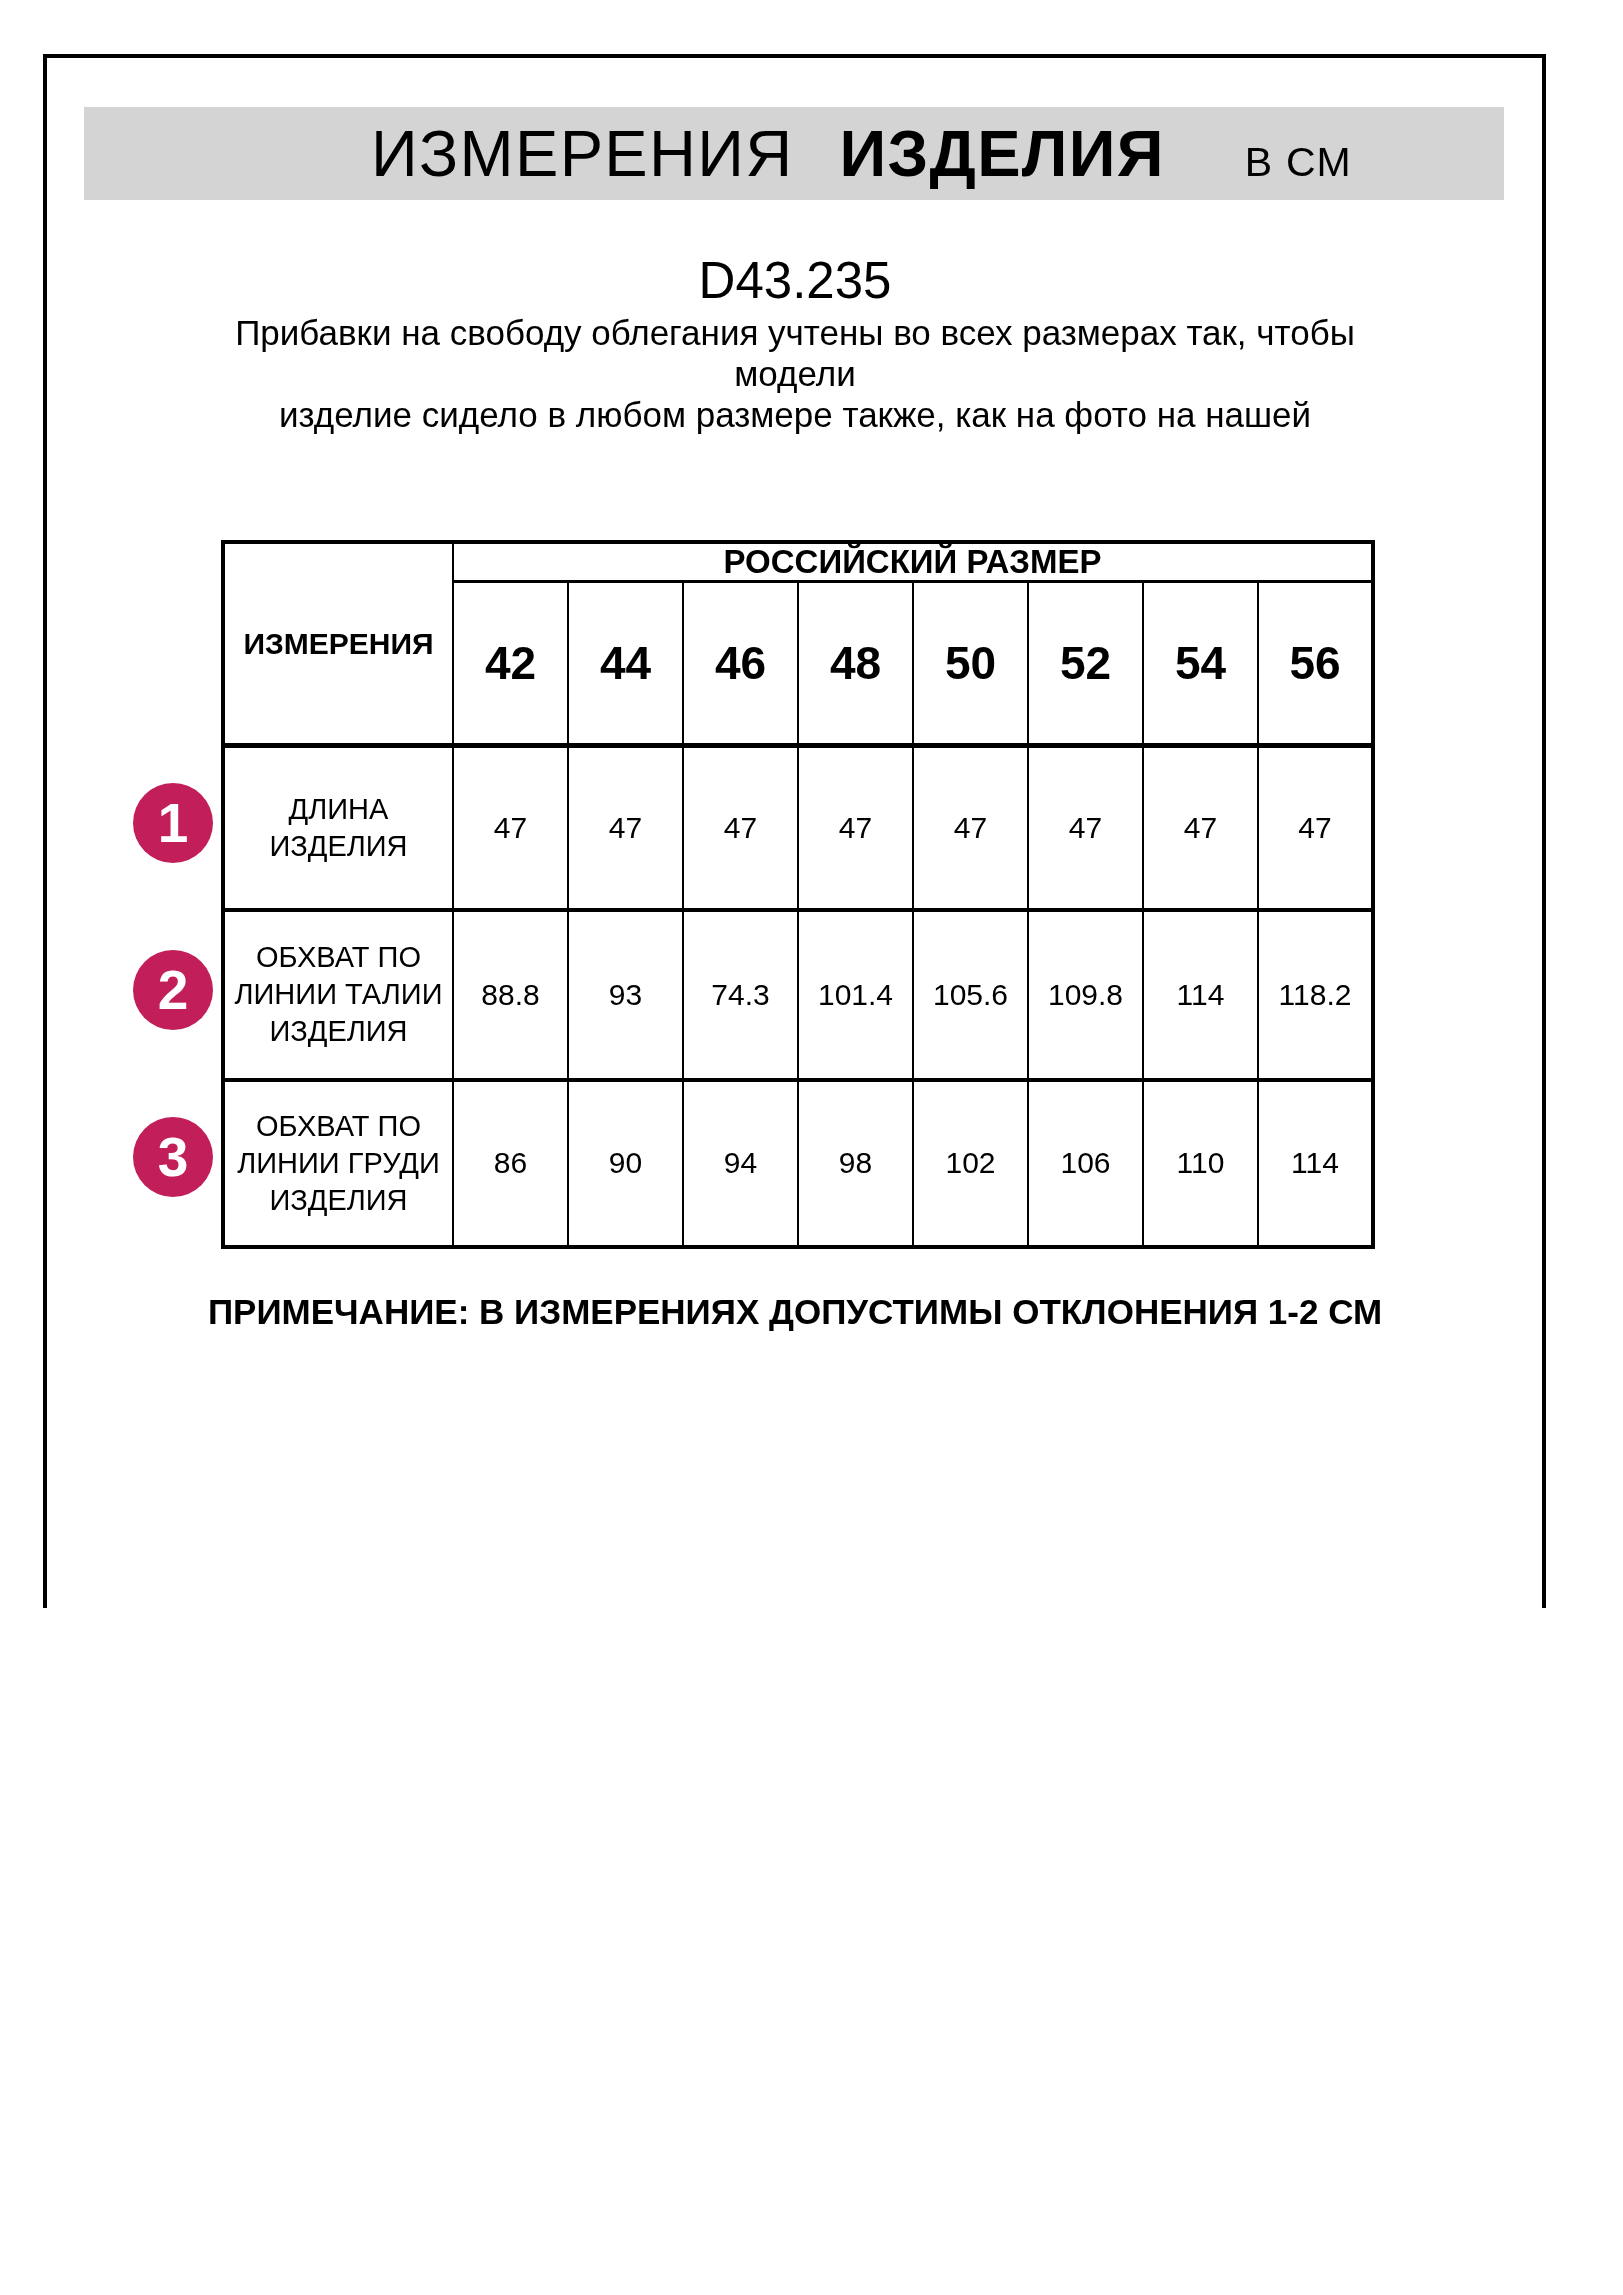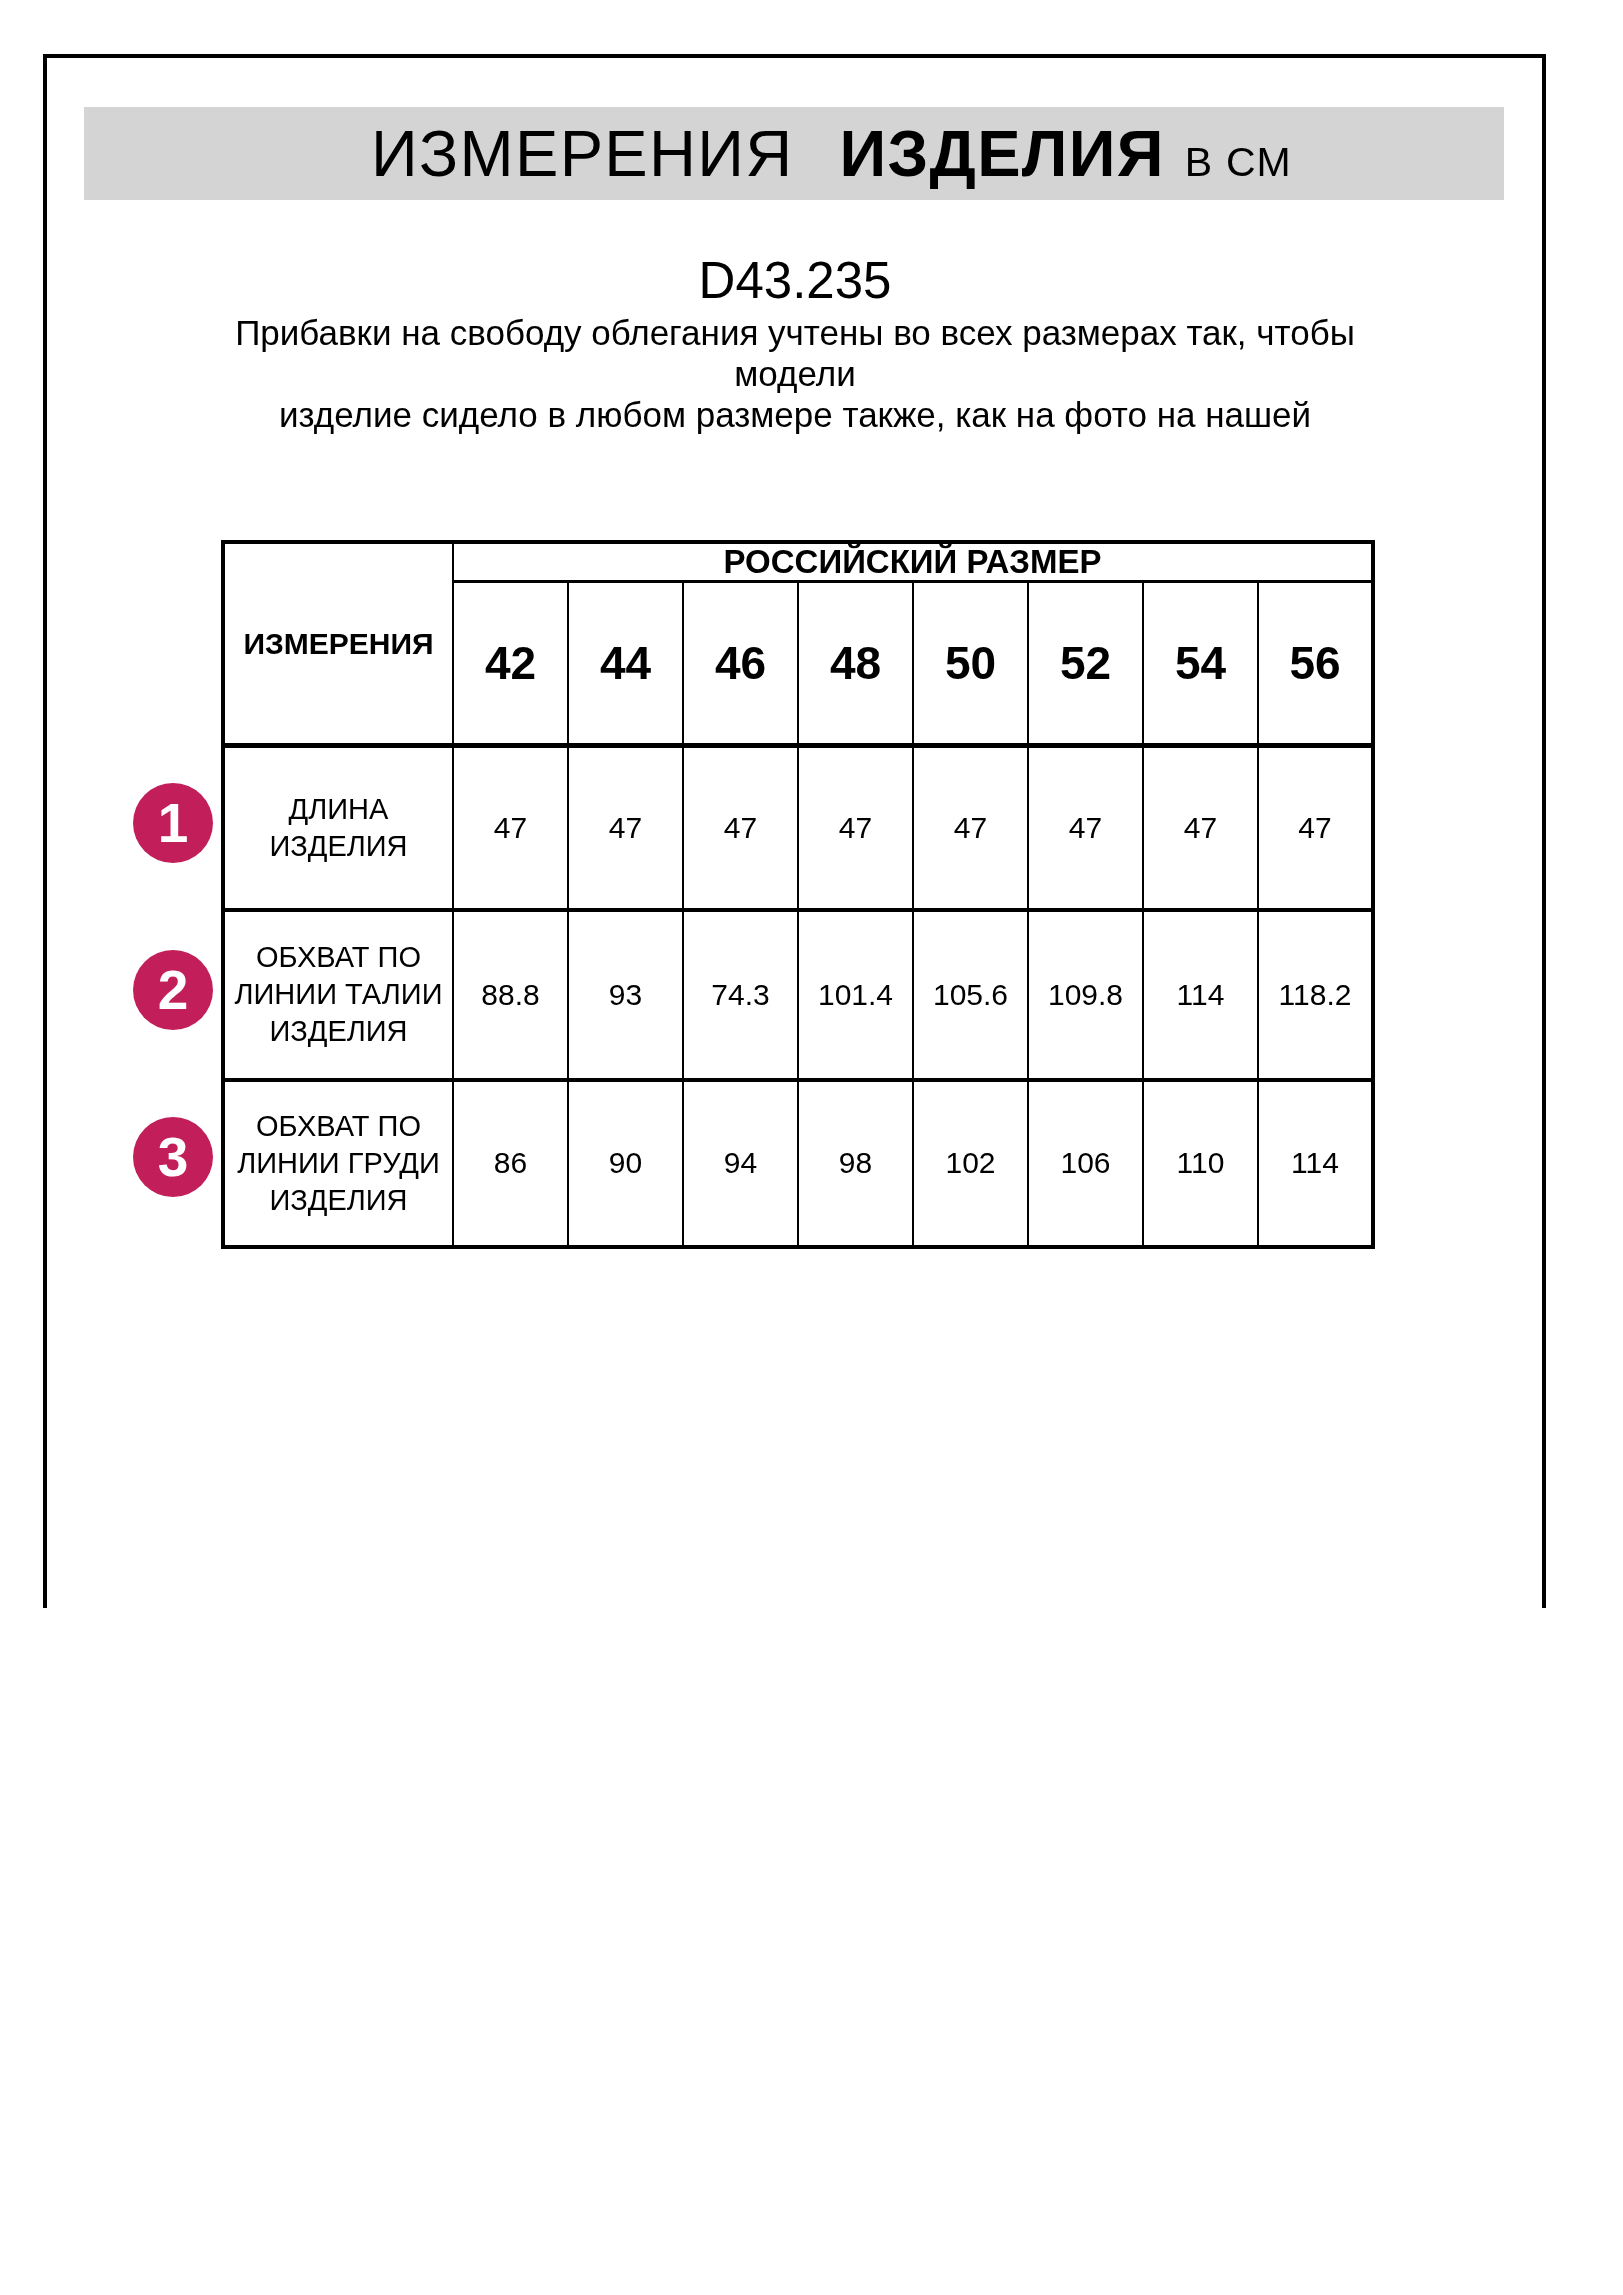--- a/index.html
+++ b/index.html
@@ -49,21 +49,21 @@
     font-weight: bold;
     letter-spacing: 1.3px;
     line-height: 93px;
     margin-left: 46px;
     white-space: nowrap;
   }
   .title-unit {
     font-size: 41px;
     font-weight: normal;
     letter-spacing: 1.3px;
-    margin-left: 20px;
+    margin-left: 80px;
     white-space: nowrap;
   }
   .centered-col {
     position: absolute;
     left: 85px;
     width: 1420px;
     text-align: center;
     margin-top: 25px;
   }
   .article {
@@ -238,14 +238,15 @@
   <div class="marker marker-1" style="background:#c21e5a;">
     <span>1</span>
   </div>
   <div class="marker marker-2" style="background:#c21e5a;">
     <span>2</span>
   </div>
   <div class="marker marker-3" style="background:#c21e5a;">
     <span>3</span>
   </div>
 
+  <div class="centered-col note">ПРИМЕЧАНИЕ: В ИЗМЕРЕНИЯХ ДОПУСТИМЫ ОТКЛОНЕНИЯ 1-2 СМ</div>
 </div>
 
 
 </body></html>

